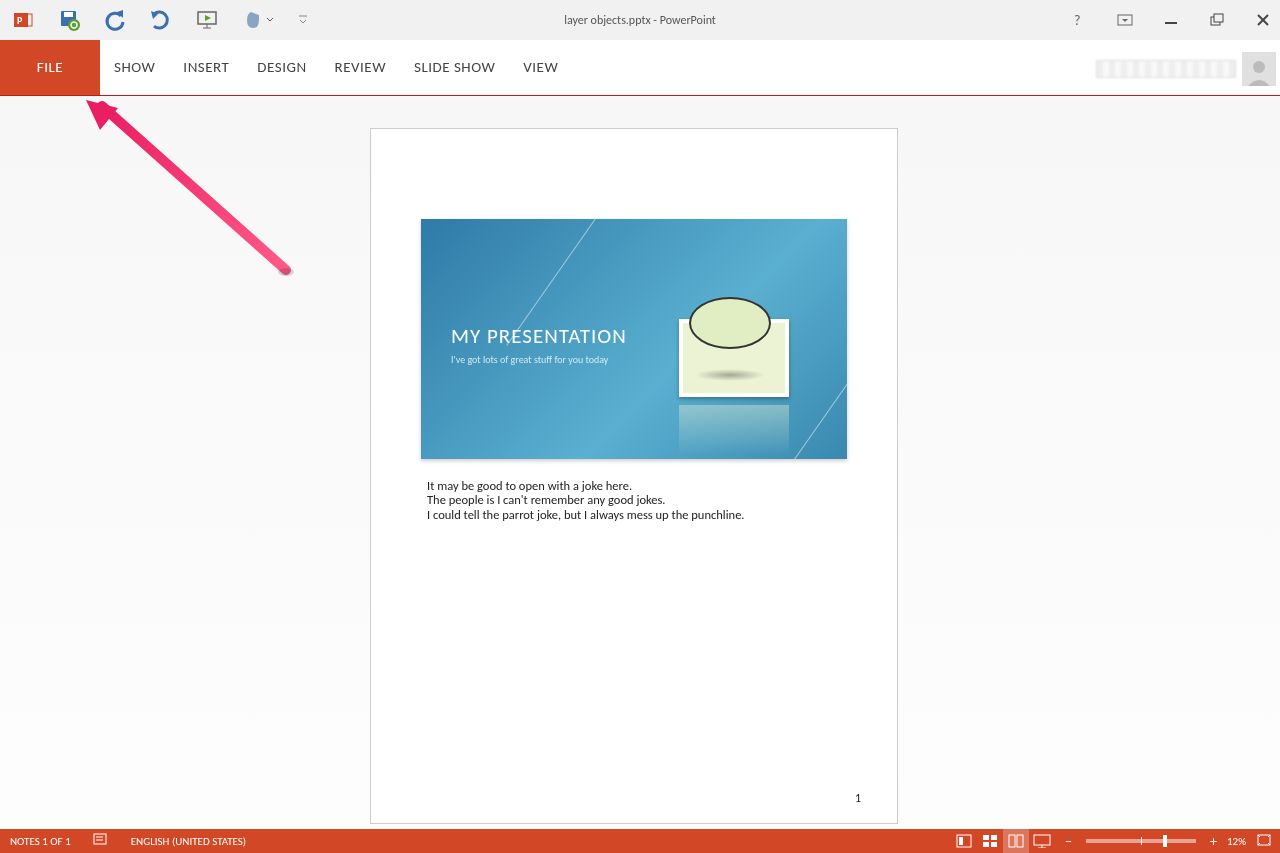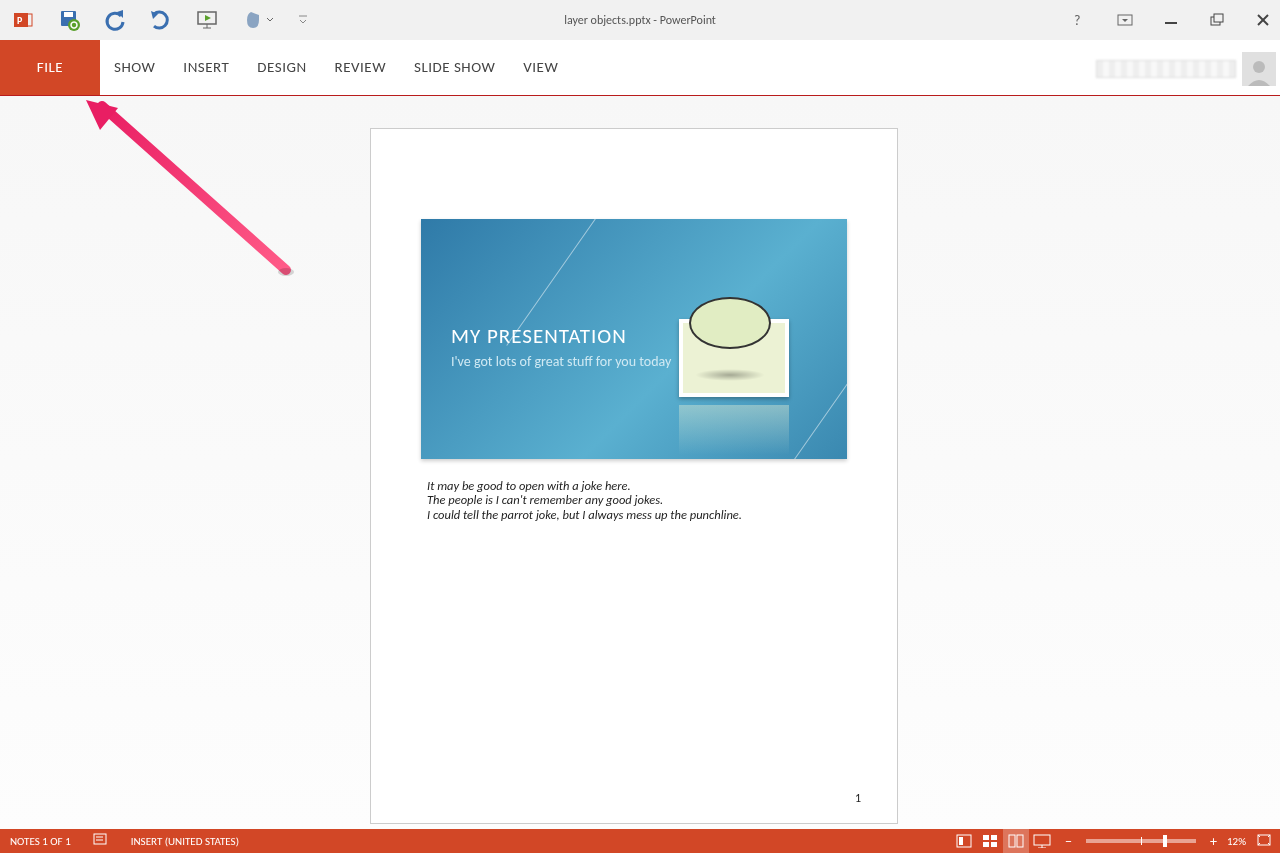--- a/index.html
+++ b/index.html
@@ -25,27 +25,27 @@
   
   .workspace { position: absolute; top: 96px; bottom: 24px; left:0; right:0; background: linear-gradient(#f7f7f7,#fdfdfd); }
   .annotation-arrow { position:absolute; top:4px; left:56px; pointer-events:none; }
 
   .page { position:absolute; left:370px; top:12px; width:528px; height:696px; background:#fff; border:1px solid #ccc;margin-top:20px; }
   .slide-thumb { position:absolute; top:90px; left:50px; width:426px; height:240px;
                  background: linear-gradient(135deg,#2f7aa8 0%,#5ab0d0 60%,#3a88b0 100%);
                  box-shadow: 0 2px 4px rgba(0,0,0,.2); overflow:hidden;}
   .slide-thumb::before{content:"";position:absolute;top:-60px;right:-20px;width:300px;height:300px;border-left:1px solid rgba(255,255,255,.5);border-right:1px solid rgba(255,255,255,.5);transform:rotate(35deg);} 
   .slide-title { position:absolute; top:104px; left:30px; color:#fff; font-size:21px; font-weight:300; letter-spacing:1px;}
-  .slide-sub { position:absolute; top:134px; left:30px; color:#cfe9f3; font-size:14px; }
+  .slide-sub { position:absolute; top:134px; left:30px; color:#cfe9f3; font-size:10px; }
   .square { position:absolute; top:100px; right:58px; width:110px; height:78px; background:#ecf2d4; border:4px solid #fff; box-shadow:0 2px 4px rgba(0,0,0,.3);}
   .square-refl { position:absolute; top:186px; right:58px; width:110px; height:50px; background:linear-gradient(rgba(236,242,212,.4),transparent);}
   .oval { position:absolute; top:78px; right:76px; width:82px; height:52px; background:#e1edc3; border:2px solid #333; border-radius:50%;}
   .oval-shadow{position:absolute;top:150px;right:82px;width:70px;height:12px;background:radial-gradient(ellipse,rgba(0,0,0,.3),transparent 70%);}
 
-  .notes-area { position:absolute; top:350px; left:56px; right:56px; font-size:12.5px; line-height:1.15; color:#222;font-style:italic;}
+  .notes-area { position:absolute; top:350px; left:56px; right:56px; font-size:12.5px; line-height:1.15; color:#222;}
   .page-num { position:absolute; bottom:18px; right:36px; font-size:12px; color:#222;}
 
   
   .statusbar { position:absolute; bottom:0; left:0; right:0; height:24px; background:#d24726; color:#fff; display:flex; align-items:center; font-size:11px;}
   .sb-left { display:flex; align-items:center; gap:22px; padding-left:10px;}
   .sb-right { position:absolute; right:8px; display:flex; align-items:center; gap:10px;}
   .view-btns { display:flex; gap:0;}
   .vb { width:26px; height:24px; display:flex;align-items:center;justify-content:center;}
   .vb.active{background:rgba(255,255,255,.25);}
   .zoom-slider { width:110px; height:4px; background:rgba(255,255,255,.5); position:relative; margin:0 4px;}
@@ -190,21 +190,21 @@
 </div>
 
 <div class="statusbar">
   <div class="sb-left">
     <span>NOTES 1 OF 1</span>
     <span><svg width="16" height="14">
           <rect x="1" y="1" width="12" height="10" fill="none" stroke="#fff"></rect>
           <line x1="3" y1="4" x2="10" y2="4" stroke="#fff"></line>
           <line x1="3" y1="7" x2="10" y2="7" stroke="#fff"></line>
         </svg></span>
-    <span>INSERT (UNITED STATES)</span>
+    <span>ENGLISH (UNITED STATES)</span>
   </div>
   <div class="sb-right">
     <div class="view-btns">
       <div class="vb">
           <svg width="16" height="14">
             <rect x="1" y="1" width="14" height="12" fill="none" stroke="#fff"></rect>
             <rect x="3" y="3" width="4" height="8" fill="#fff"></rect>
           </svg>
         </div>
       <div class="vb">

